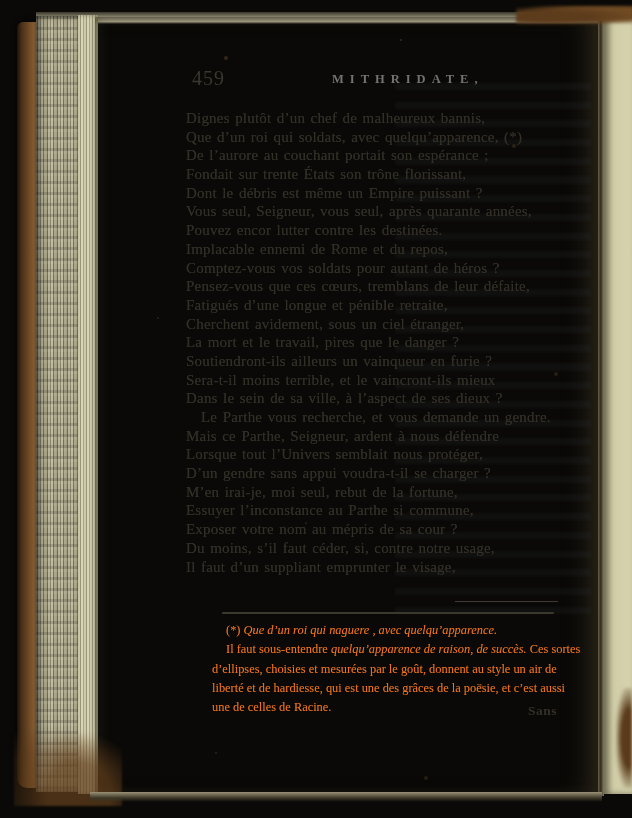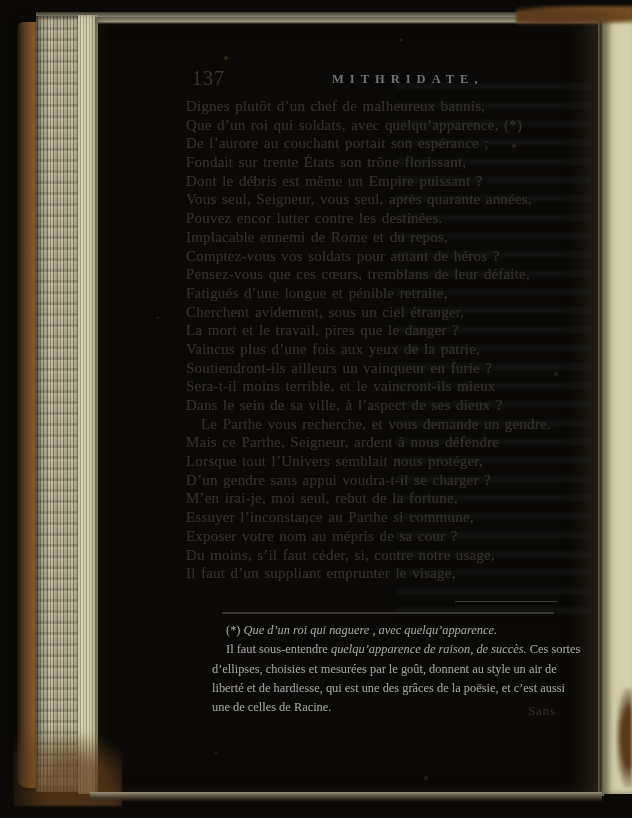--- a/index.html
+++ b/index.html
@@ -107,80 +107,79 @@
   .header-row{position:absolute;left:0;top:50px;width:100%;height:24px;}
   .pagenum{
     position:absolute;left:97px;top:0;
     font-size:20px;letter-spacing:1px;color:#3a372e;
   }
   .running-title{
     position:absolute;left:237px;top:5px;
     font-size:12.5px;font-weight:bold;letter-spacing:.48em;color:#737373;
   }
   .poem{
-    position:absolute;left:91px;top:80px;width:400px;
+    position:absolute;left:91px;top:92px;width:400px;
     font-size:15px;line-height:18.7px;white-space:nowrap;
     letter-spacing:.2px;word-spacing:1.5px;
     text-shadow:0 0 .5px rgba(50,47,39,.85);
   }
   .pline{height:18.7px;}
   .pline.indent{padding-left:15px;}
   .pen-line{
     position:absolute;left:360px;top:584px;width:103px;height:1px;
     background:rgba(105,102,88,.55);
   }
   .fn-rule{
     position:absolute;left:127px;top:595px;width:332px;height:2px;
     background:#3b382e;border-radius:1px;
   }
   .footnote{
     position:absolute;left:117px;top:604px;width:356px;
     font-size:12.4px;line-height:19.3px;white-space:nowrap;
-    color:#a3a3a3;text-shadow:0 0 .4px rgba(53,49,40,.8);
+    color:#f97316;text-shadow:0 0 .4px rgba(53,49,40,.8);
   }
   .fn-quote{padding-left:14px;}
   .fn-quote i, .footnote i{font-style:italic;}
   .catchword{
     position:absolute;left:433px;top:686px;
-    font-size:13.5px;font-weight:normal;letter-spacing:.5px;color:#353128;
+    font-size:13.5px;font-weight:bold;letter-spacing:.5px;color:#353128;
   }
 </style>
 </head>
 <body>
 
 <div class="book">
   <div class="top-edge"></div>
   <div class="spine-edge"></div>
   <div class="page-edges"></div>
   <div class="page-edges-bright"></div>
 
   <div class="page">
     <div class="showthrough"></div>
     <div class="foxing"></div>
 
     <div class="header-row">
-      <span class="pagenum">137</span>
+      <span class="pagenum">459</span>
       <span class="running-title">MITHRIDATE,</span>
     </div>
 
     <div class="poem">
       <div class="pline">Dignes plutôt d’un chef de malheureux bannis,</div>
       <div class="pline">Que d’un roi qui soldats, avec quelqu’apparence, (*)</div>
       <div class="pline">De l’aurore au couchant portait son espérance ;</div>
       <div class="pline">Fondait sur trente États son trône florissant,</div>
       <div class="pline">Dont le débris est même un Empire puissant ?</div>
       <div class="pline">Vous seul, Seigneur, vous seul, après quarante années,</div>
       <div class="pline">Pouvez encor lutter contre les destinées.</div>
       <div class="pline">Implacable ennemi de Rome et du repos,</div>
       <div class="pline">Comptez-vous vos soldats pour autant de héros ?</div>
       <div class="pline">Pensez-vous que ces cœurs, tremblans de leur défaite,</div>
       <div class="pline">Fatigués d’une longue et pénible retraite,</div>
       <div class="pline">Cherchent avidement, sous un ciel étranger,</div>
       <div class="pline">La mort et le travail, pires que le danger ?</div>
-      <div class="pline">Vaincus plus d’une fois aux yeux de la patrie,</div>
       <div class="pline">Soutiendront-ils ailleurs un vainqueur en furie ?</div>
       <div class="pline">Sera-t-il moins terrible, et le vaincront-ils mieux</div>
       <div class="pline">Dans le sein de sa ville, à l’aspect de ses dieux ?</div>
       <div class="pline indent">Le Parthe vous recherche, et vous demande un gendre.</div>
       <div class="pline">Mais ce Parthe, Seigneur, ardent à nous défendre</div>
       <div class="pline">Lorsque tout l’Univers semblait nous protéger,</div>
       <div class="pline">D’un gendre sans appui voudra-t-il se charger ?</div>
       <div class="pline">M’en irai-je, moi seul, rebut de la fortune,</div>
       <div class="pline">Essuyer l’inconstance au Parthe si commune,</div>
       <div class="pline">Exposer votre nom au mépris de sa cour ?</div>

